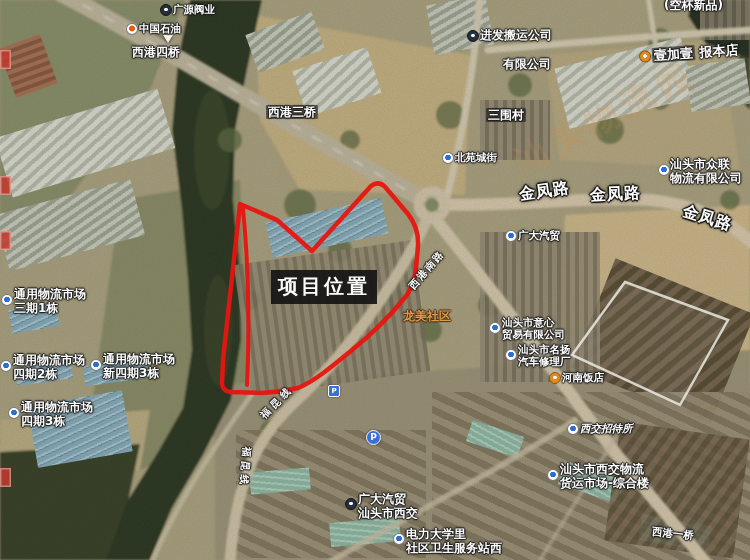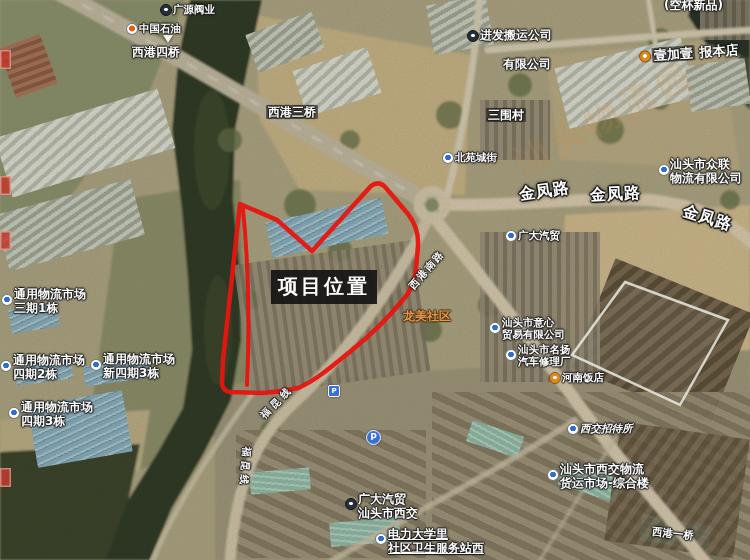--- a/index.html
+++ b/index.html
@@ -206,21 +206,21 @@
       <span class="l2">货运市场-综合楼</span>
     </div>
 
 
   <div class="lbl" style="left:652px;top:527px;transform:rotate(6deg);"><span>西港一桥</span></div>
   <div class="lbl sm" style="left:358px;top:493px;">
       <span class="ic ic-dark" style="top:5px;"></span>
       <span class="l1">广大汽贸</span>
       <span class="l2">汕头市西交</span>
     </div>
-  <div class="lbl sm" style="left:388px;top:528px;text-decoration:underline;">
+  <div class="lbl sm" style="left:406px;top:528px;">
       <span class="ic" style="top:5px;"></span>
       <span class="l1">电力大学里</span>
       <span class="l2">社区卫生服务站西</span>
     </div>
 
   <div class="lbl sm" style="left:14px;top:288px;">
       <span class="ic" style="top:6px;"></span>
       <span class="l1">通用物流市场</span>
       <span class="l2">三期1栋</span>
     </div>

